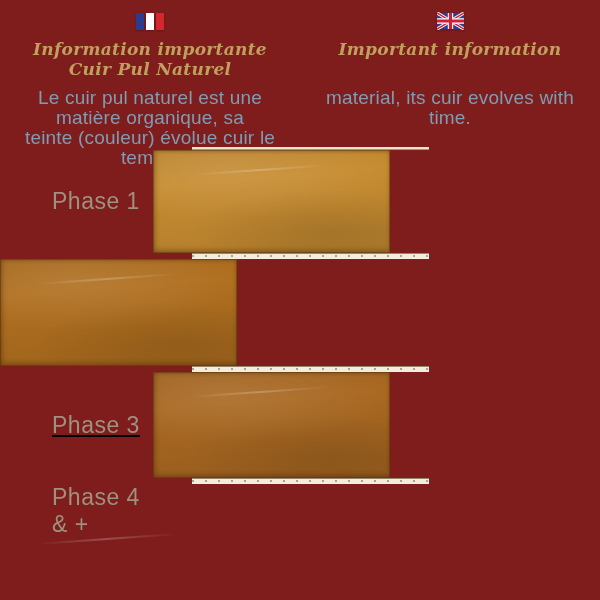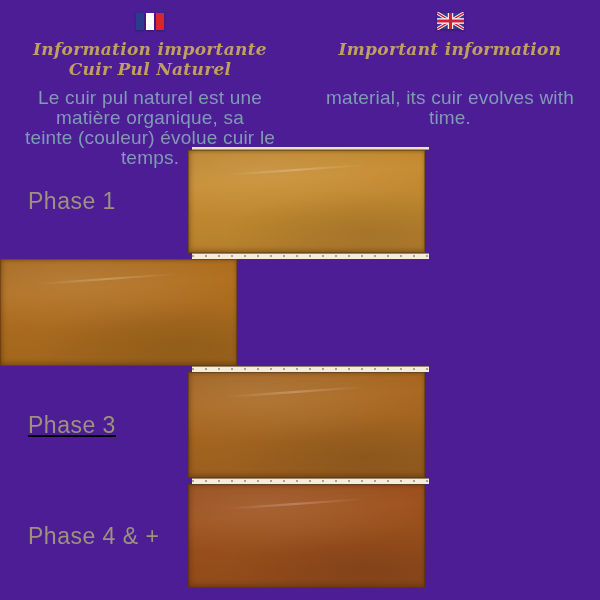--- a/index.html
+++ b/index.html
@@ -1,17 +1,17 @@
 <!DOCTYPE html>
 <html><head>
 <meta charset="utf-8">
 <style>
   html,body{margin:0;padding:0;background:#ffffff;}
   .canvas{
-    position:relative;width:600px;height:600px;background:#4c1d95;overflow:hidden;
+    position:relative;width:600px;height:600px;background:#7f1d1d;overflow:hidden;
     font-family:"Liberation Sans",sans-serif;
   }
   
   .info-col{position:absolute;top:10px;width:292px;text-align:center;}
   .col-fr{left:4px;}
   .col-en{left:304px;}
   .flag-wrap{height:22px;display:flex;align-items:center;justify-content:center;margin-bottom:7px;}
   
   .flag-fr{display:inline-flex;gap:2px;filter:drop-shadow(0 1px 1px rgba(0,0,0,0.25));}
   .flag-fr .band{width:8px;height:17px;display:inline-block;}
@@ -26,21 +26,21 @@
   .body-text{
     margin:9px 0 0 0;font-size:19px;line-height:20px;color:#7e9cb4;
     letter-spacing:0.2px;
   }
   
   .swatch-stack{position:absolute;left:0;top:147px;width:600px;}
   .top-strip{height:3px;margin-left:192px;width:237px;background:#ebe3cc;
     border-bottom:1px solid rgba(90,60,25,0.45);box-sizing:border-box;}
   .phase-row{display:flex;}
   .label-cell{
-    width:188px;box-sizing:border-box;padding-left:28px;
+    width:153px;box-sizing:border-box;padding-left:52px;
     display:flex;align-items:center;
   }
   .phase-label{
     font-size:23px;color:#9e9180;letter-spacing:0.5px;
     font-family:"Liberation Sans",sans-serif;
   }
   .swatch-cell{width:237px;position:relative;}
   .leather{
     width:100%;height:100%;position:relative;
     background-image:
@@ -57,21 +57,21 @@
     content:"";position:absolute;left:15%;top:18%;width:60%;height:2px;
     background:linear-gradient(90deg,transparent,rgba(255,255,255,0.22),transparent);
     transform:rotate(-4deg);
   }
   .divider{
     height:6px;margin-left:192px;width:237px;background-color:#f2eddd;
     background-image:repeating-linear-gradient(90deg, rgba(70,45,20,0.40) 0 2px, transparent 2px 13px);
     background-size:100% 2px;background-repeat:no-repeat;background-position:0 1px;
     border-top:1px solid rgba(75,48,18,0.55);box-sizing:border-box;
   }
-  .r1{height:103px;} .r2{height:107px;} .r3{height:106px;text-decoration:underline;} .r4{height:104px;}
+  .r1{height:103px;} .r2{height:107px;} .r3{height:106px;text-decoration:underline;} .r4{height:104px;flex-direction:column;}
 </style>
 </head>
 <body>
 
 <div class="canvas">
 
   <div class="info-col col-fr">
     <div class="flag-wrap">
       <span class="flag-fr">
         <span class="band b1"></span>

